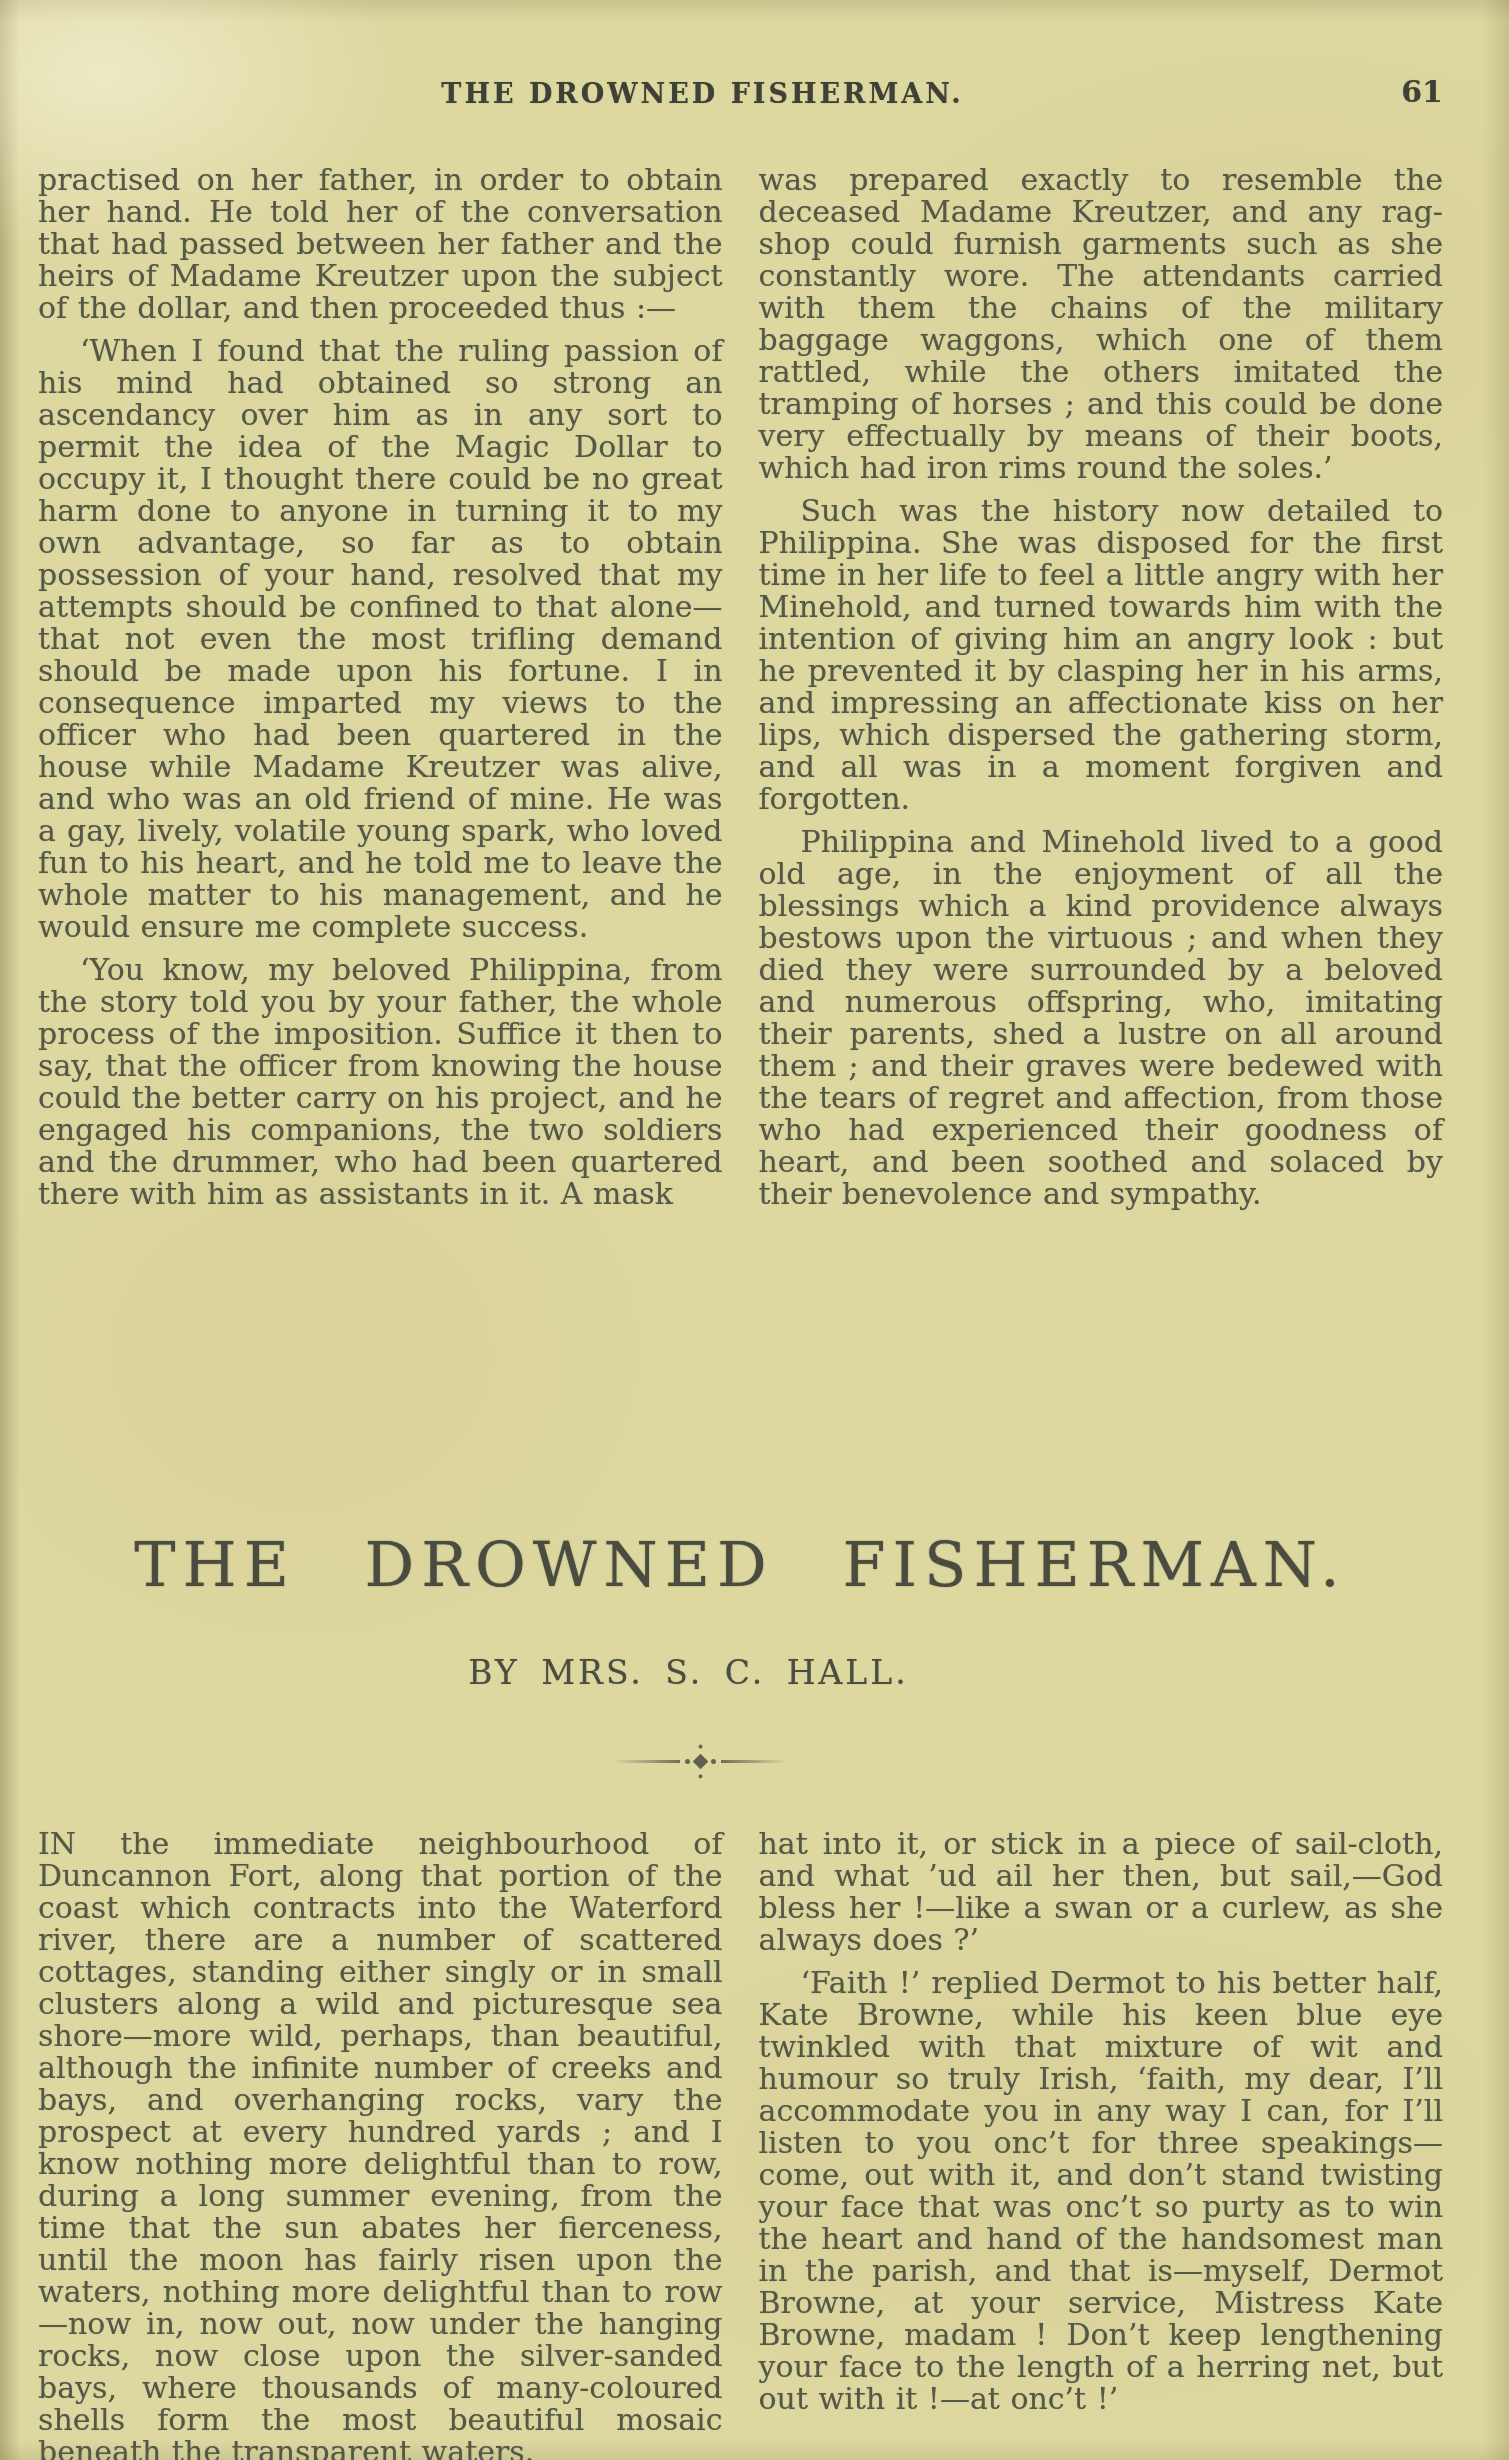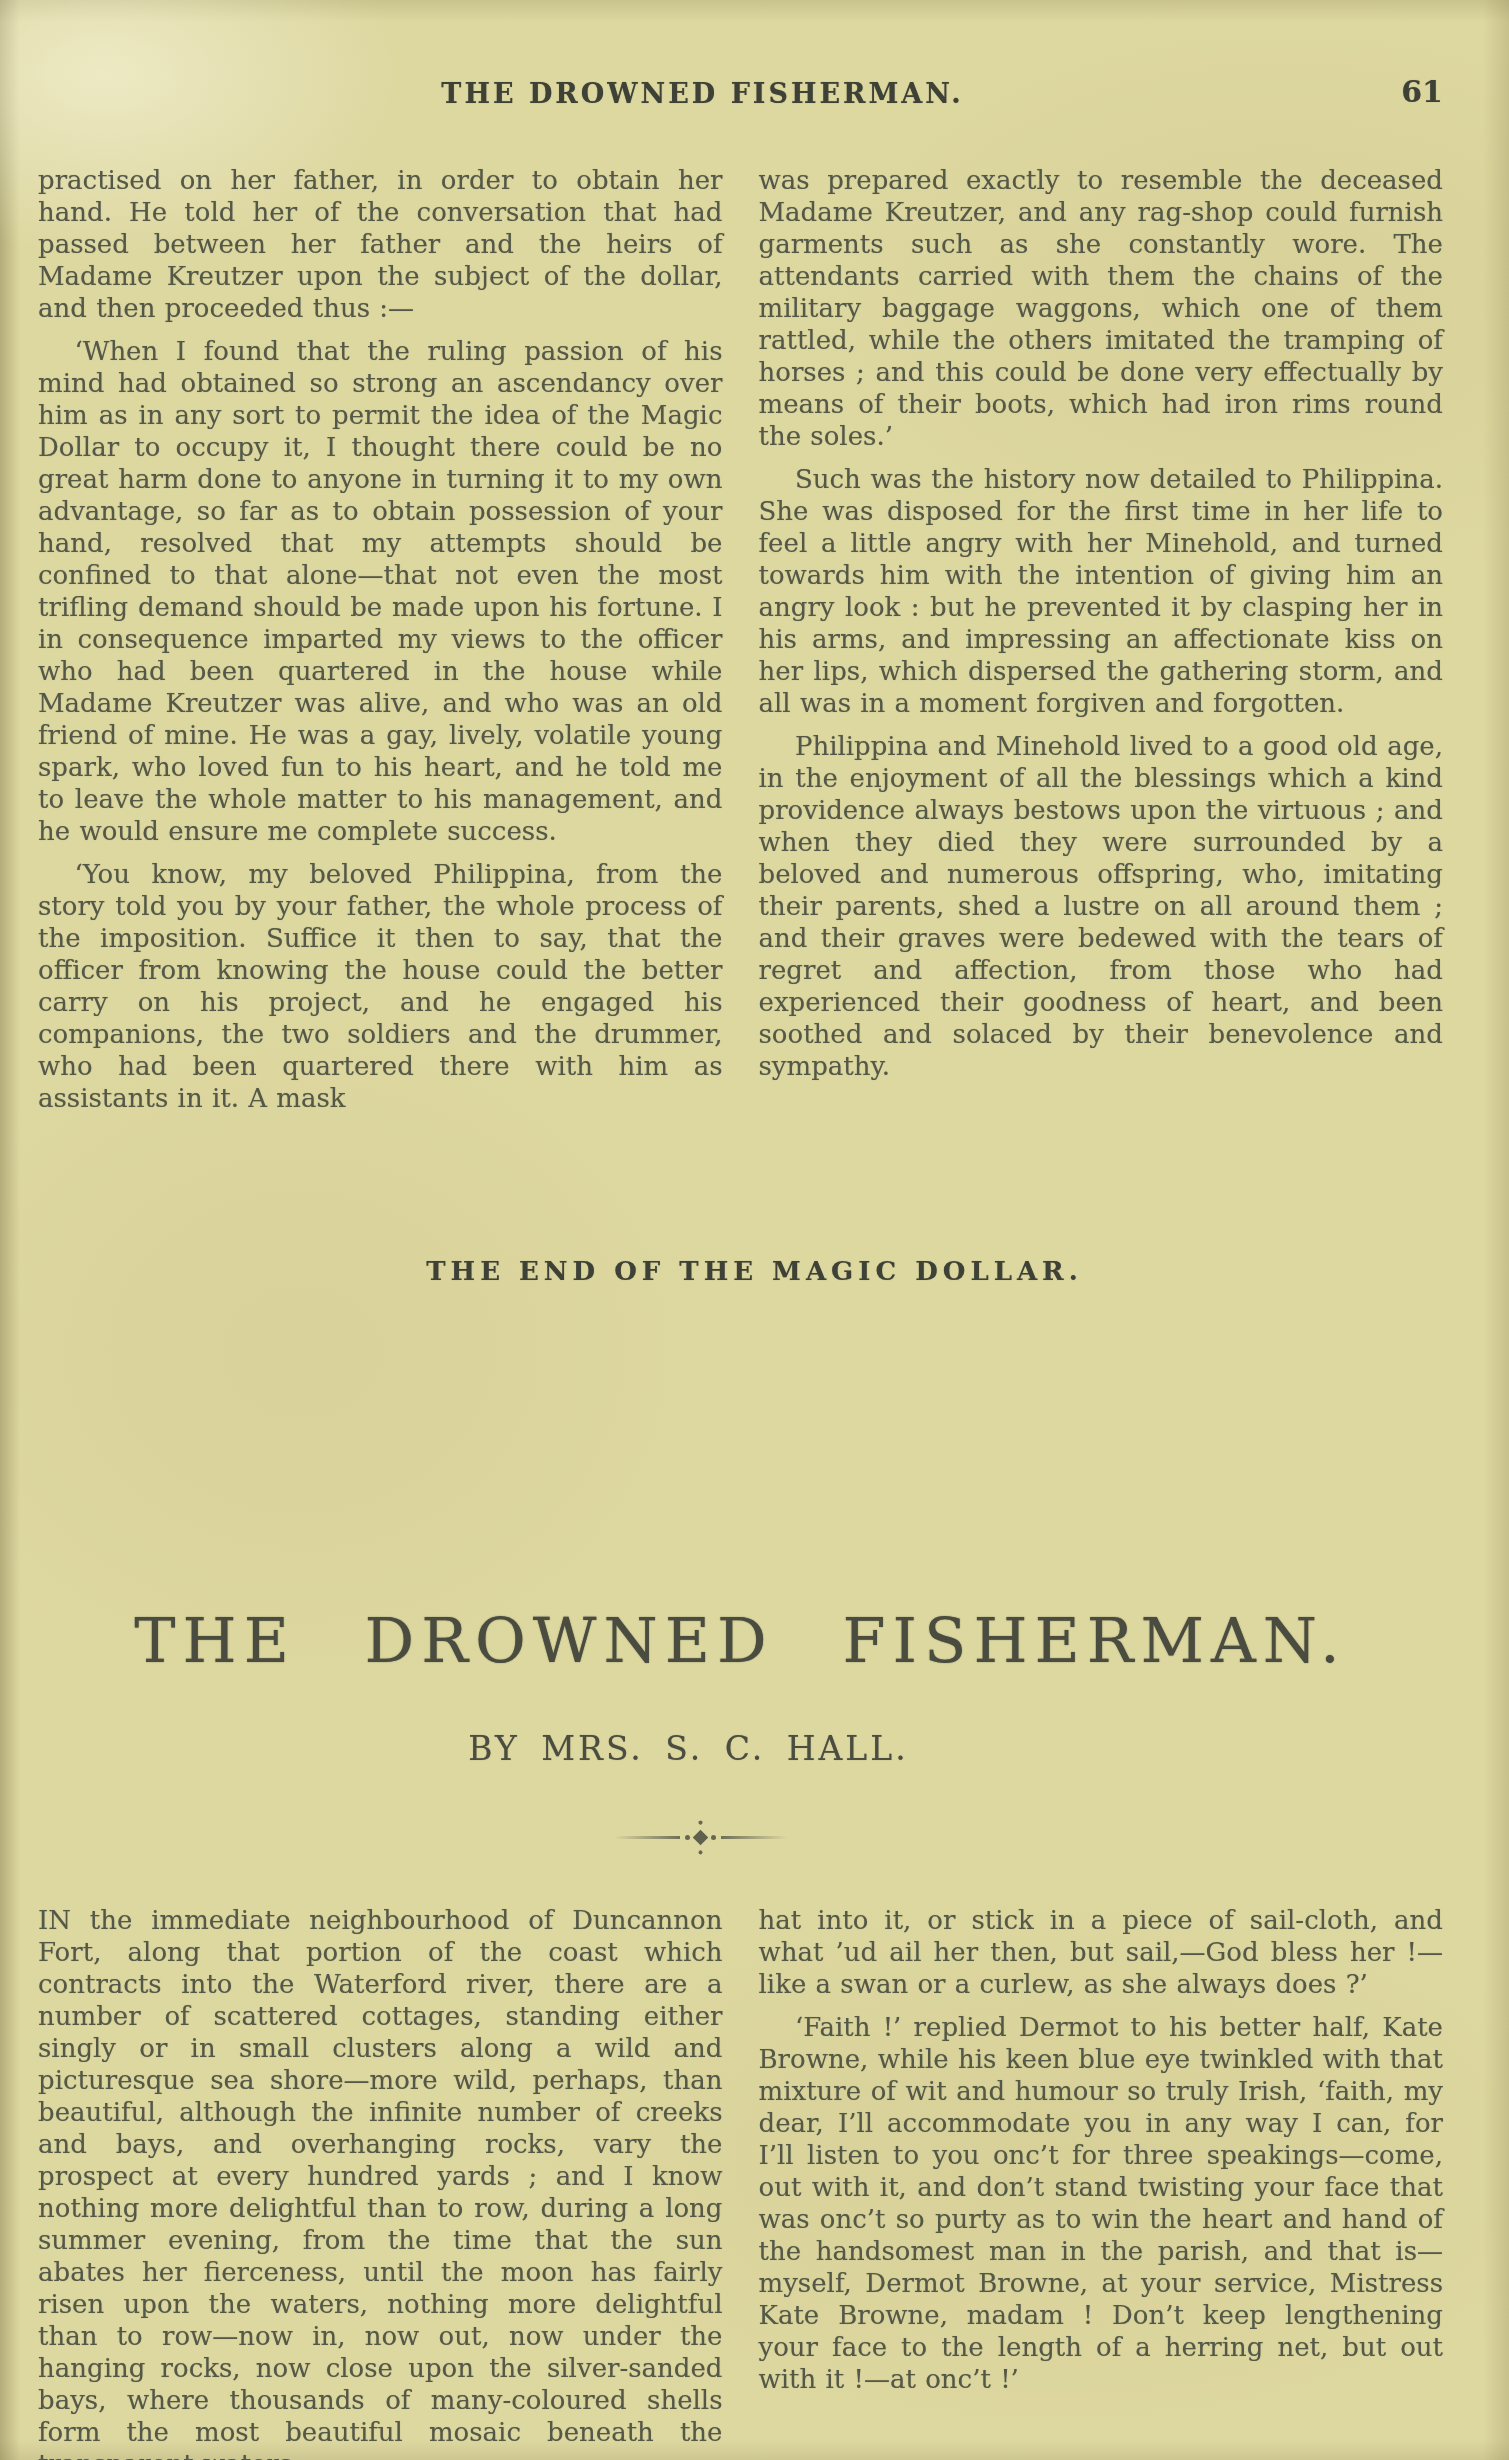--- a/index.html
+++ b/index.html
@@ -44,21 +44,21 @@
   }
 
   
   .two-col {
     display: flex; gap: 36px;
     margin-top: 42px;
   }
   .col { width: calc(50% - 18px); }
   .body-par {
     margin: 0;
-    font-size: 26px; line-height: 32px;
+    font-size: 30px; line-height: 32px;
     text-align: justify;
     text-shadow: 0 0 1px rgba(84,88,71,0.40);
     word-spacing: 1px;
   }
   .body-par.indent { text-indent: 1.4em; margin-top: 11px; }
 
   
   .end-line {
     margin-top: 142px;
     text-align: center;
@@ -128,21 +128,20 @@
           <p class="body-par indent">‘You know, my beloved Philippina, from the story told you by your father, the whole process of the imposition.  Suffice it then to say, that the officer from knowing the house could the better carry on his project, and he engaged his companions, the two soldiers and the drummer, who had been quartered there with him as assistants in it.  A mask</p>
         </div>
       <div class="col">
 
       <p class="body-par">was prepared exactly to resemble the deceased Madame Kreutzer, and any rag-shop could furnish garments such as she constantly wore. The attendants carried with them the chains of the military baggage waggons, which one of them rattled, while the others imitated the tramping of horses ; and this could be done very effectually by means of their boots, which had iron rims round the soles.’</p>
           <p class="body-par indent">Such was the history now detailed to Philippina.  She was disposed for the first time in her life to feel a little angry with her Minehold, and turned towards him with the intention of giving him an angry look : but he prevented it by clasping her in his arms, and impressing an affectionate kiss on her lips, which dispersed the gathering storm, and all was in a moment forgiven and forgotten.</p>
           <p class="body-par indent">Philippina and Minehold lived to a good old age, in the enjoyment of all the blessings which a kind providence always bestows upon the virtuous ; and when they died they were surrounded by a beloved and numerous offspring, who, imitating their parents, shed a lustre on all around them ; and their graves were bedewed with the tears of regret and affection, from those who had experienced their goodness of heart, and been soothed and solaced by their benevolence and sympathy.</p>
         </div>
     </section>
 
-    <div class="end-line">THE END OF THE MAGIC DOLLAR.</div>
 
     <h1 class="story-title">THE  DROWNED  FISHERMAN.</h1>
     <div class="story-byline">BY MRS. S. C. HALL.</div>
 
     <div class="ornament">
       <span class="orn-line"></span>
       <span class="orn-dot"></span>
       <span class="orn-diamond"></span>
       <span class="orn-dot"></span>
       <span class="orn-line right"></span>

